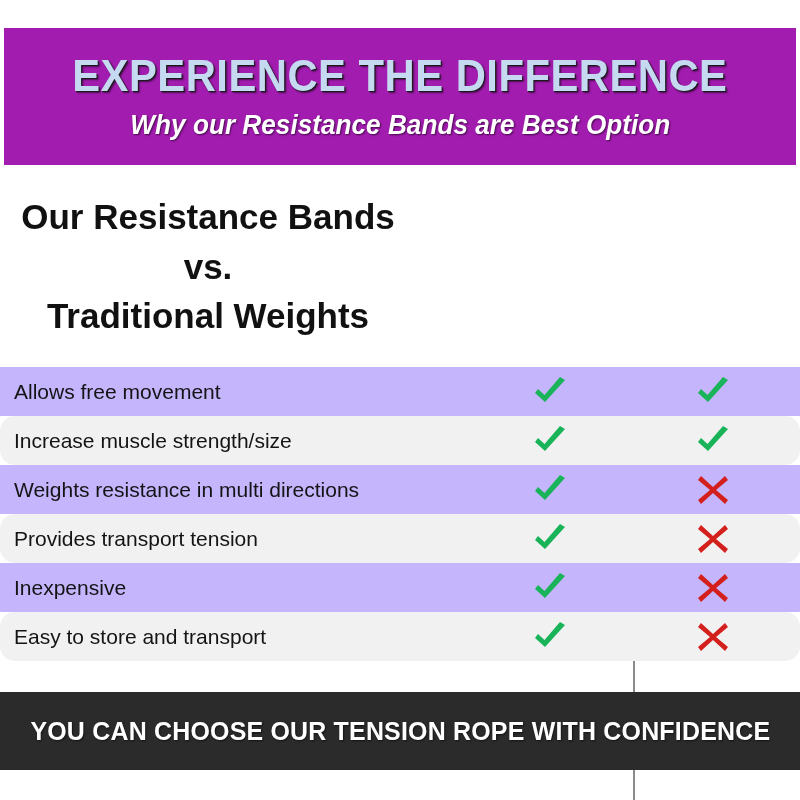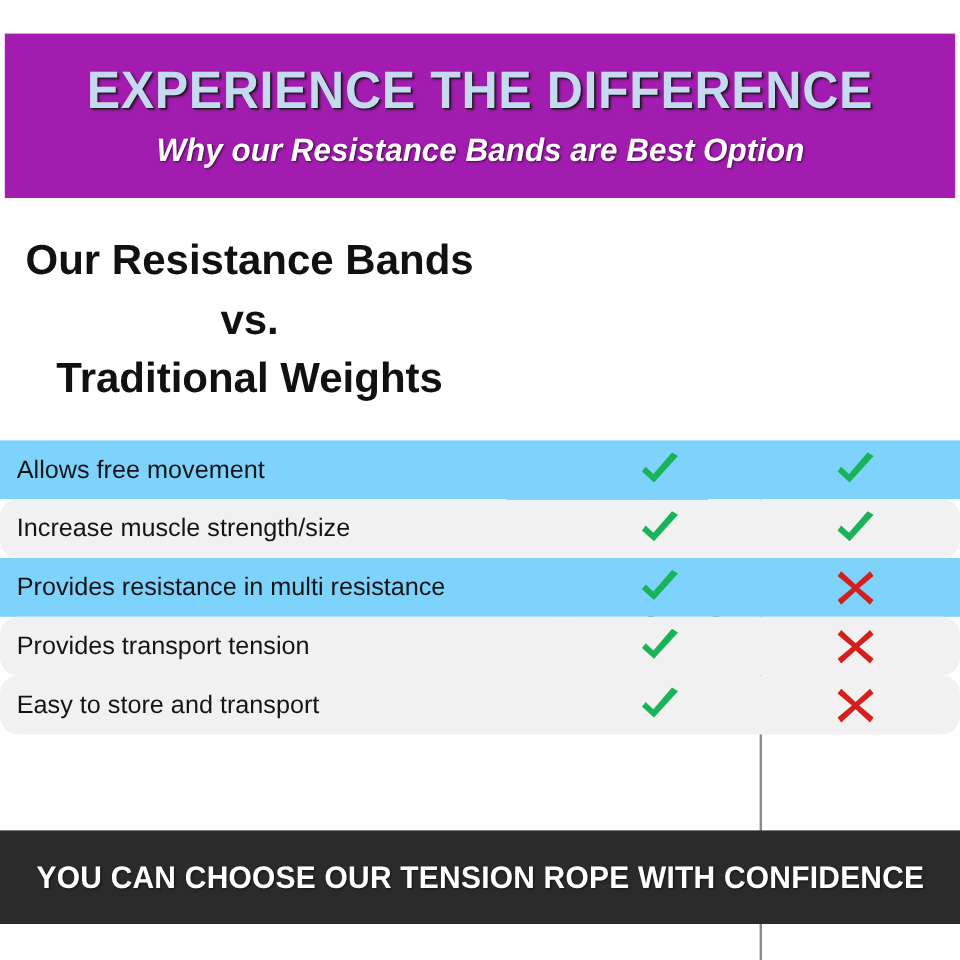--- a/index.html
+++ b/index.html
@@ -252,21 +252,21 @@
     position: absolute;
     left: 0;
     top: 367px;
     width: 800px;
   }
   .row {
     position: relative;
     height: 49px;
     display: flex;
     align-items: center;
-    background: #7dd3fc;
+    background: #c4b5fd;
   }
   .row.alt { background: #f1f1f1; border-radius: 15px; }
   .row-label {
     position: absolute;
     left: 14px;
     font-size: 21px;
     color: #141414;
     white-space: nowrap;
   }
   .mark {
@@ -410,21 +410,21 @@
         </svg>
     </span>
     <span class="mark col-weights">
       <svg width="36" height="32" viewBox="0 0 36 32">
           <path d="M3 17 L13 26 L33 4 L28 1 L12.5 19 L6 13 Z" fill="#19b359"></path>
         </svg>
     </span>
   </div>
 
   <div class="row">
-    <span class="row-label">Provides resistance in multi resistance</span>
+    <span class="row-label">Weights resistance in multi directions</span>
     <span class="mark col-bands">
       <svg width="36" height="32" viewBox="0 0 36 32">
           <path d="M3 17 L13 26 L33 4 L28 1 L12.5 19 L6 13 Z" fill="#19b359"></path>
         </svg>
     </span>
     <span class="mark col-weights">
       <svg width="32" height="32" viewBox="0 0 32 32">
         <path d="M4 2 L16 13 L28 2 L31 6 L19 16 L31 26 L28 30 L16 19 L4 30 L1 26 L13 16 L1 6 Z" fill="#d4201c"></path>
       </svg>
     </span>
@@ -437,32 +437,45 @@
           <path d="M3 17 L13 26 L33 4 L28 1 L12.5 19 L6 13 Z" fill="#19b359"></path>
         </svg>
     </span>
     <span class="mark col-weights">
       <svg width="32" height="32" viewBox="0 0 32 32">
         <path d="M4 2 L16 13 L28 2 L31 6 L19 16 L31 26 L28 30 L16 19 L4 30 L1 26 L13 16 L1 6 Z" fill="#d4201c"></path>
       </svg>
     </span>
   </div>
 
-
-  <div class="row alt">
-    <span class="row-label">Easy to store and transport</span>
+  <div class="row">
+    <span class="row-label">Inexpensive</span>
     <span class="mark col-bands">
       <svg width="36" height="32" viewBox="0 0 36 32">
           <path d="M3 17 L13 26 L33 4 L28 1 L12.5 19 L6 13 Z" fill="#19b359"></path>
         </svg>
     </span>
     <span class="mark col-weights">
       <svg width="32" height="32" viewBox="0 0 32 32">
         <path d="M4 2 L16 13 L28 2 L31 6 L19 16 L31 26 L28 30 L16 19 L4 30 L1 26 L13 16 L1 6 Z" fill="#d4201c"></path>
       </svg>
     </span>
   </div>
 
+  <div class="row alt">
+    <span class="row-label">Easy to store and transport</span>
+    <span class="mark col-bands">
+      <svg width="36" height="32" viewBox="0 0 36 32">
+          <path d="M3 17 L13 26 L33 4 L28 1 L12.5 19 L6 13 Z" fill="#19b359"></path>
+        </svg>
+    </span>
+    <span class="mark col-weights">
+      <svg width="32" height="32" viewBox="0 0 32 32">
+        <path d="M4 2 L16 13 L28 2 L31 6 L19 16 L31 26 L28 30 L16 19 L4 30 L1 26 L13 16 L1 6 Z" fill="#d4201c"></path>
+      </svg>
+    </span>
+  </div>
+
 </div>
 
 <div class="bottom-banner">
   <div class="bottom-text">YOU CAN CHOOSE OUR TENSION ROPE WITH CONFIDENCE</div>
 </div>
 
 </body></html>

